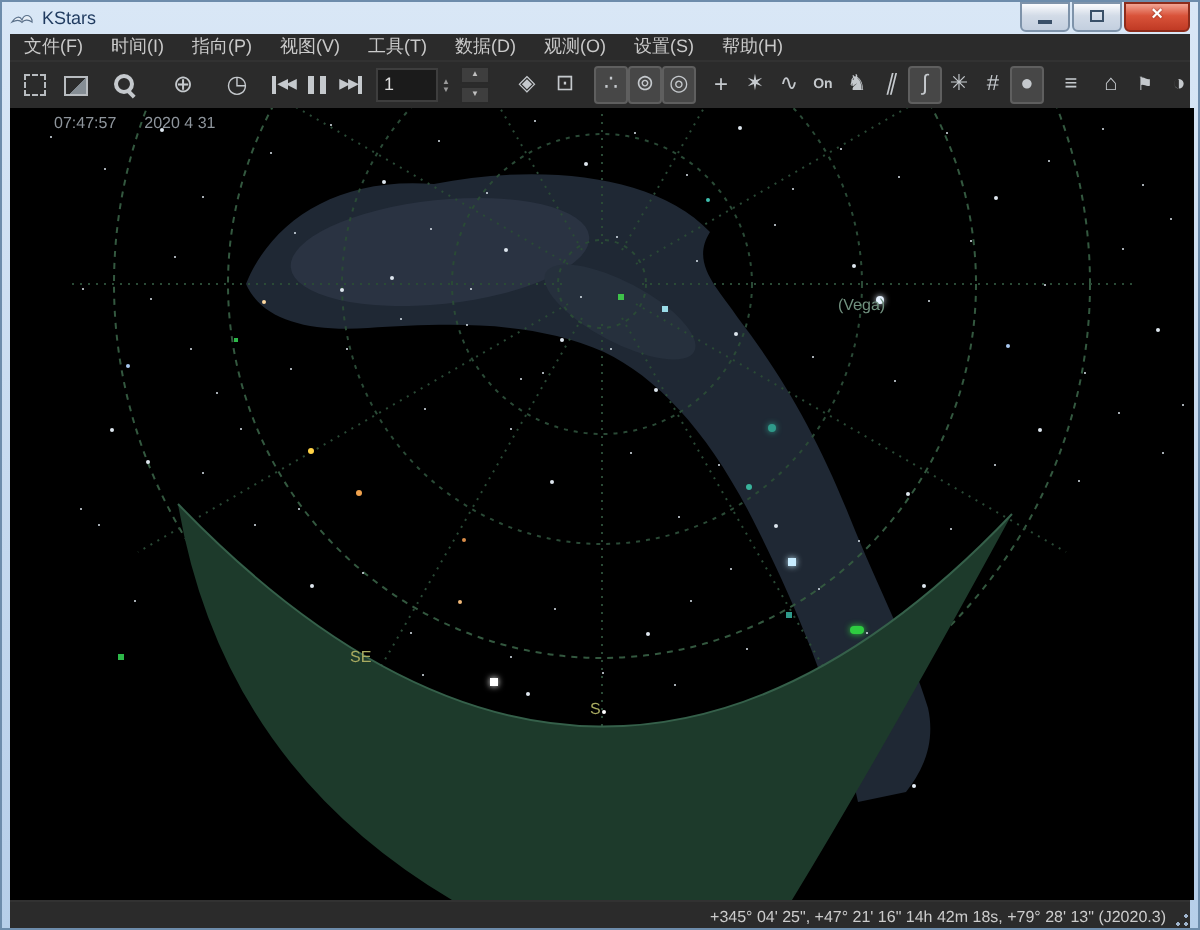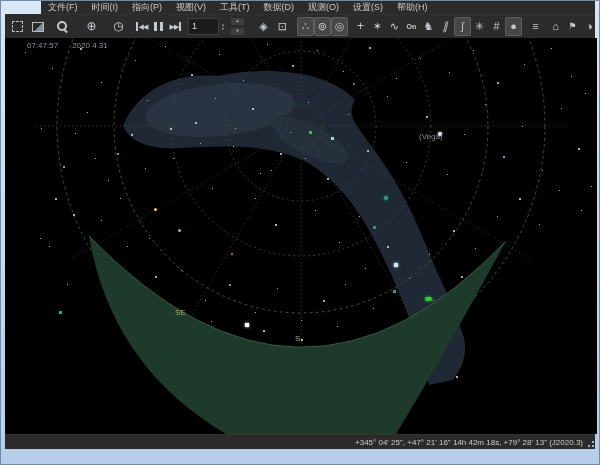--- a/index.html
+++ b/index.html
@@ -11,21 +11,21 @@
   .win-spacer{flex:1;}
   .window-controls{display:flex;gap:1px;align-items:flex-start;margin-top:-2px;}
   .wbtn{width:23px;height:13px;border:1px solid #7e93aa;border-radius:0 0 3px 3px;
         background:linear-gradient(#fbfcfe,#d2dbe7 45%,#c3cfdf);display:flex;align-items:center;justify-content:center;cursor:default;}
   .wbtn-close{width:31px;background:linear-gradient(#f3a493,#d9533a 45%,#c03a24);border-color:#8d2c1b;}
   .wbtn-minimize .g{width:7px;height:2px;background:#3a5068;margin-top:5px;}
   .wbtn-maximize .g{width:7px;height:6px;border:1px solid #3a5068;box-sizing:border-box;}
   .wbtn-close .x{color:#fff;font-size:10px;font-weight:bold;line-height:10px;text-shadow:0 0 1px #7a1d0e;}
   
   .client{margin:0 4px 3px 4px;}
-  .menubar{height:13px;background:#2b2b2b;display:flex;align-items:center;margin-left:36px;}
+  .menubar{height:13px;background:#2b2b2b;display:flex;align-items:center;}
   .menu-item{font-size:9px;color:#c9c9c9;padding:0 7px;line-height:13px;white-space:nowrap;}
   .toolbar{height:23px;background:#2b2b2b;display:flex;align-items:center;padding-left:4px;overflow:hidden;border-top:1px solid #323232;}
   .tbtn{width:17px;height:19px;display:flex;align-items:center;justify-content:center;flex:0 0 auto;
         color:#c5c9cd;border-radius:2px;box-sizing:border-box;}
   .tbtn.pressed{background:#474747;border:1px solid #5f5f5f;}
   .glyph{font-size:11px;line-height:11px;}
   .glyph.txt{font-size:7px;font-weight:bold;}
   .glyph.skew{transform:skewX(-14deg);}
   .glyph.big{font-size:12px;}
   .glyph.sm{font-size:9px;}
@@ -61,20 +61,38 @@
         background:radial-gradient(circle at 6px 1px,#9fb4cc 1px,transparent 1px),
                    radial-gradient(circle at 6px 5px,#9fb4cc 1px,transparent 1px),
                    radial-gradient(circle at 2px 5px,#9fb4cc 1px,transparent 1px);}
   .bird{display:block;}
 </style>
 </head>
 <body>
 
 <div class="win">
 
+  <div class="titlebar">
+    <svg class="bird" width="12" height="12" viewBox="0 0 12 12">
+      <path d="M1 8 C3 5,5 5,6 7 C7 4,10 4,11 7 L11 8 C9 6.5,7 7,6 8.2 C5 7,3 7,1 8 Z" fill="#e7eef6" stroke="#5a708a" stroke-width="0.6"></path>
+    </svg>
+    <span class="title-text">KStars</span>
+    <span class="win-spacer"></span>
+    <div class="window-controls">
+        <div class="wbtn wbtn-minimize">
+          <span class="g"></span>
+        </div>
+        <div class="wbtn wbtn-maximize">
+          <span class="g"></span>
+        </div>
+        <div class="wbtn wbtn-close">
+          <span class="x">×</span>
+        </div>
+      </div>
+  </div>
 
   <div class="client">
     <div class="menubar">
         <span class="menu-item">文件(F)</span>
         <span class="menu-item">时间(I)</span>
         <span class="menu-item">指向(P)</span>
         <span class="menu-item">视图(V)</span>
         <span class="menu-item">工具(T)</span>
         <span class="menu-item">数据(D)</span>
         <span class="menu-item">观测(O)</span>

